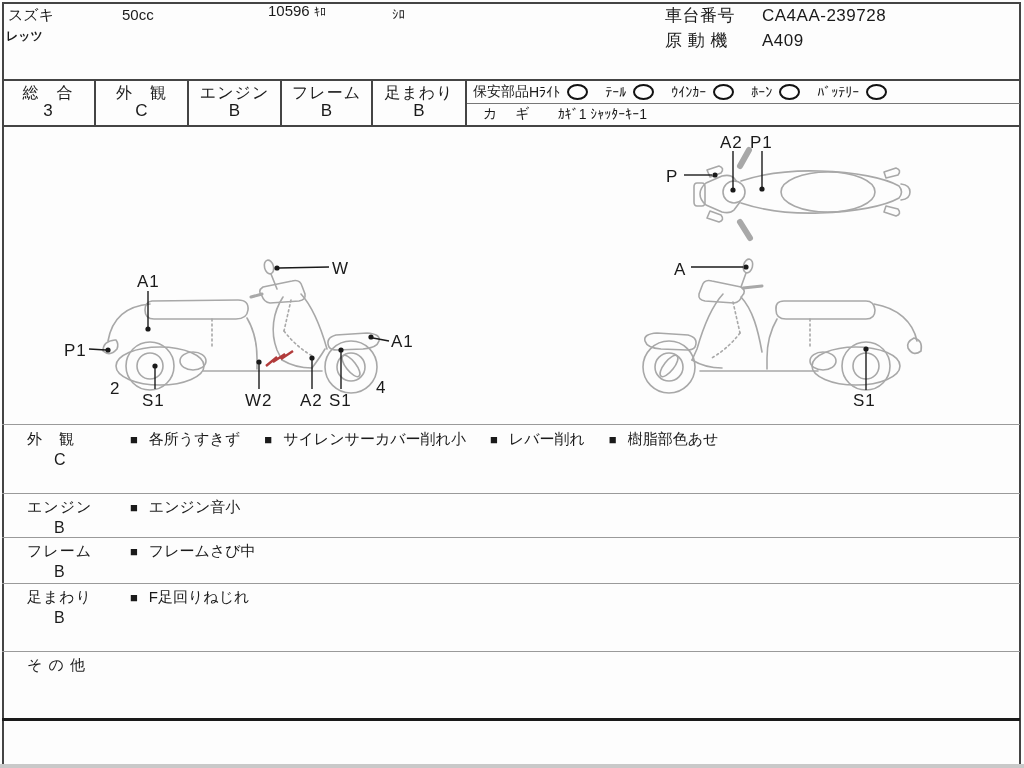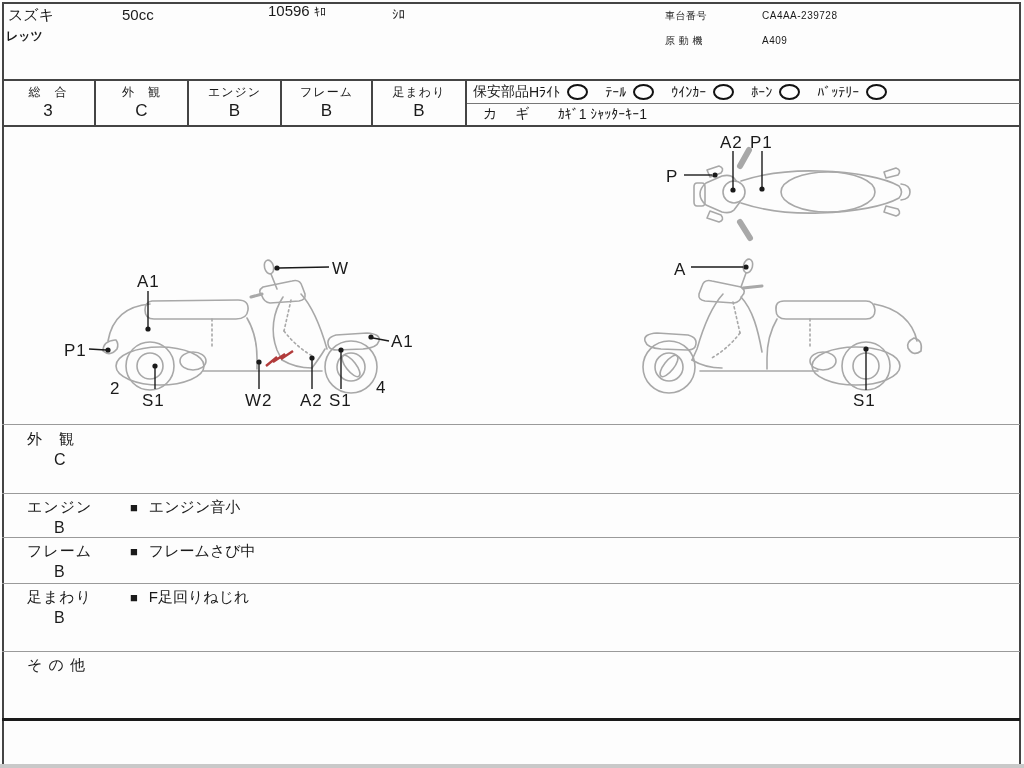--- a/index.html
+++ b/index.html
@@ -12,26 +12,26 @@
   
   .hline{position:absolute;background:#444;height:2px;}
   .hline.thin{height:1px;background:#9a9a9a;}
   .hline.thick{height:3px;background:#1a1a1a;}
   .vline{position:absolute;background:#444;width:2px;}
   
   .t15{font-size:15px;line-height:18px;}
   .t13{font-size:13px;}
   .t12{font-size:12px;}
   .bold{font-weight:bold;}
-  .idrow{display:flex;font-size:10px;line-height:25px;letter-spacing:.5px;}
+  .idrow{display:flex;font-size:17px;line-height:25px;letter-spacing:.5px;}
   .idrow .lbl{display:inline-block;width:97px;}
   
   .gradebox{position:absolute;top:79px;height:46px;border-right:2px solid #444;
     display:flex;flex-direction:column;align-items:center;justify-content:center;}
-  .gradebox .glabel{font-size:12px;line-height:17px;letter-spacing:1px;}
+  .gradebox .glabel{font-size:16px;line-height:17px;letter-spacing:1px;}
   .gradebox .gvalue{font-size:17px;line-height:20px;}
   .safetyrow{position:absolute;left:467px;top:80px;width:553px;height:23px;
     display:flex;align-items:center;font-size:14px;}
   .safetyrow .stitle{margin-left:6px;}
   .sfitem{display:flex;align-items:center;margin-right:17px;}
   .sfitem .sflabel{margin-right:7px;}
   .ellipse{display:inline-block;width:17px;height:12px;border:2px solid #111;border-radius:50%;}
   .keyrow{position:absolute;left:467px;top:104px;width:553px;height:20px;
     display:flex;align-items:center;font-size:14px;}
   .keyrow .klabel{margin-left:16px;margin-right:26px;letter-spacing:2px;}
@@ -250,20 +250,21 @@
     <text class="diag-label" x="720" y="148">A2</text>
     <text class="diag-label" x="750" y="148">P1</text>
     <text class="diag-label" x="674" y="275">A</text>
     <text class="diag-label" x="853" y="406">S1</text>
   </g>
 </svg>
 
 <div class="section" style="top:425px;height:68px;">
   <div class="seclabel">外　観</div>
   <div class="secgrade">C</div>
+  <div class="items"><span class="defect"><span class="sq">■</span>各所うすきず</span><span class="defect"><span class="sq">■</span>サイレンサーカバー削れ小</span><span class="defect"><span class="sq">■</span>レバー削れ</span><span class="defect"><span class="sq">■</span>樹脂部色あせ</span></div>
 </div>
 <div class="section" style="top:493px;height:44px;">
   <div class="seclabel">エンジン</div>
   <div class="secgrade">B</div>
   <div class="items"><span class="defect"><span class="sq">■</span>エンジン音小</span></div>
 </div>
 <div class="section" style="top:537px;height:46px;">
   <div class="seclabel">フレーム</div>
   <div class="secgrade">B</div>
   <div class="items"><span class="defect"><span class="sq">■</span>フレームさび中</span></div>

